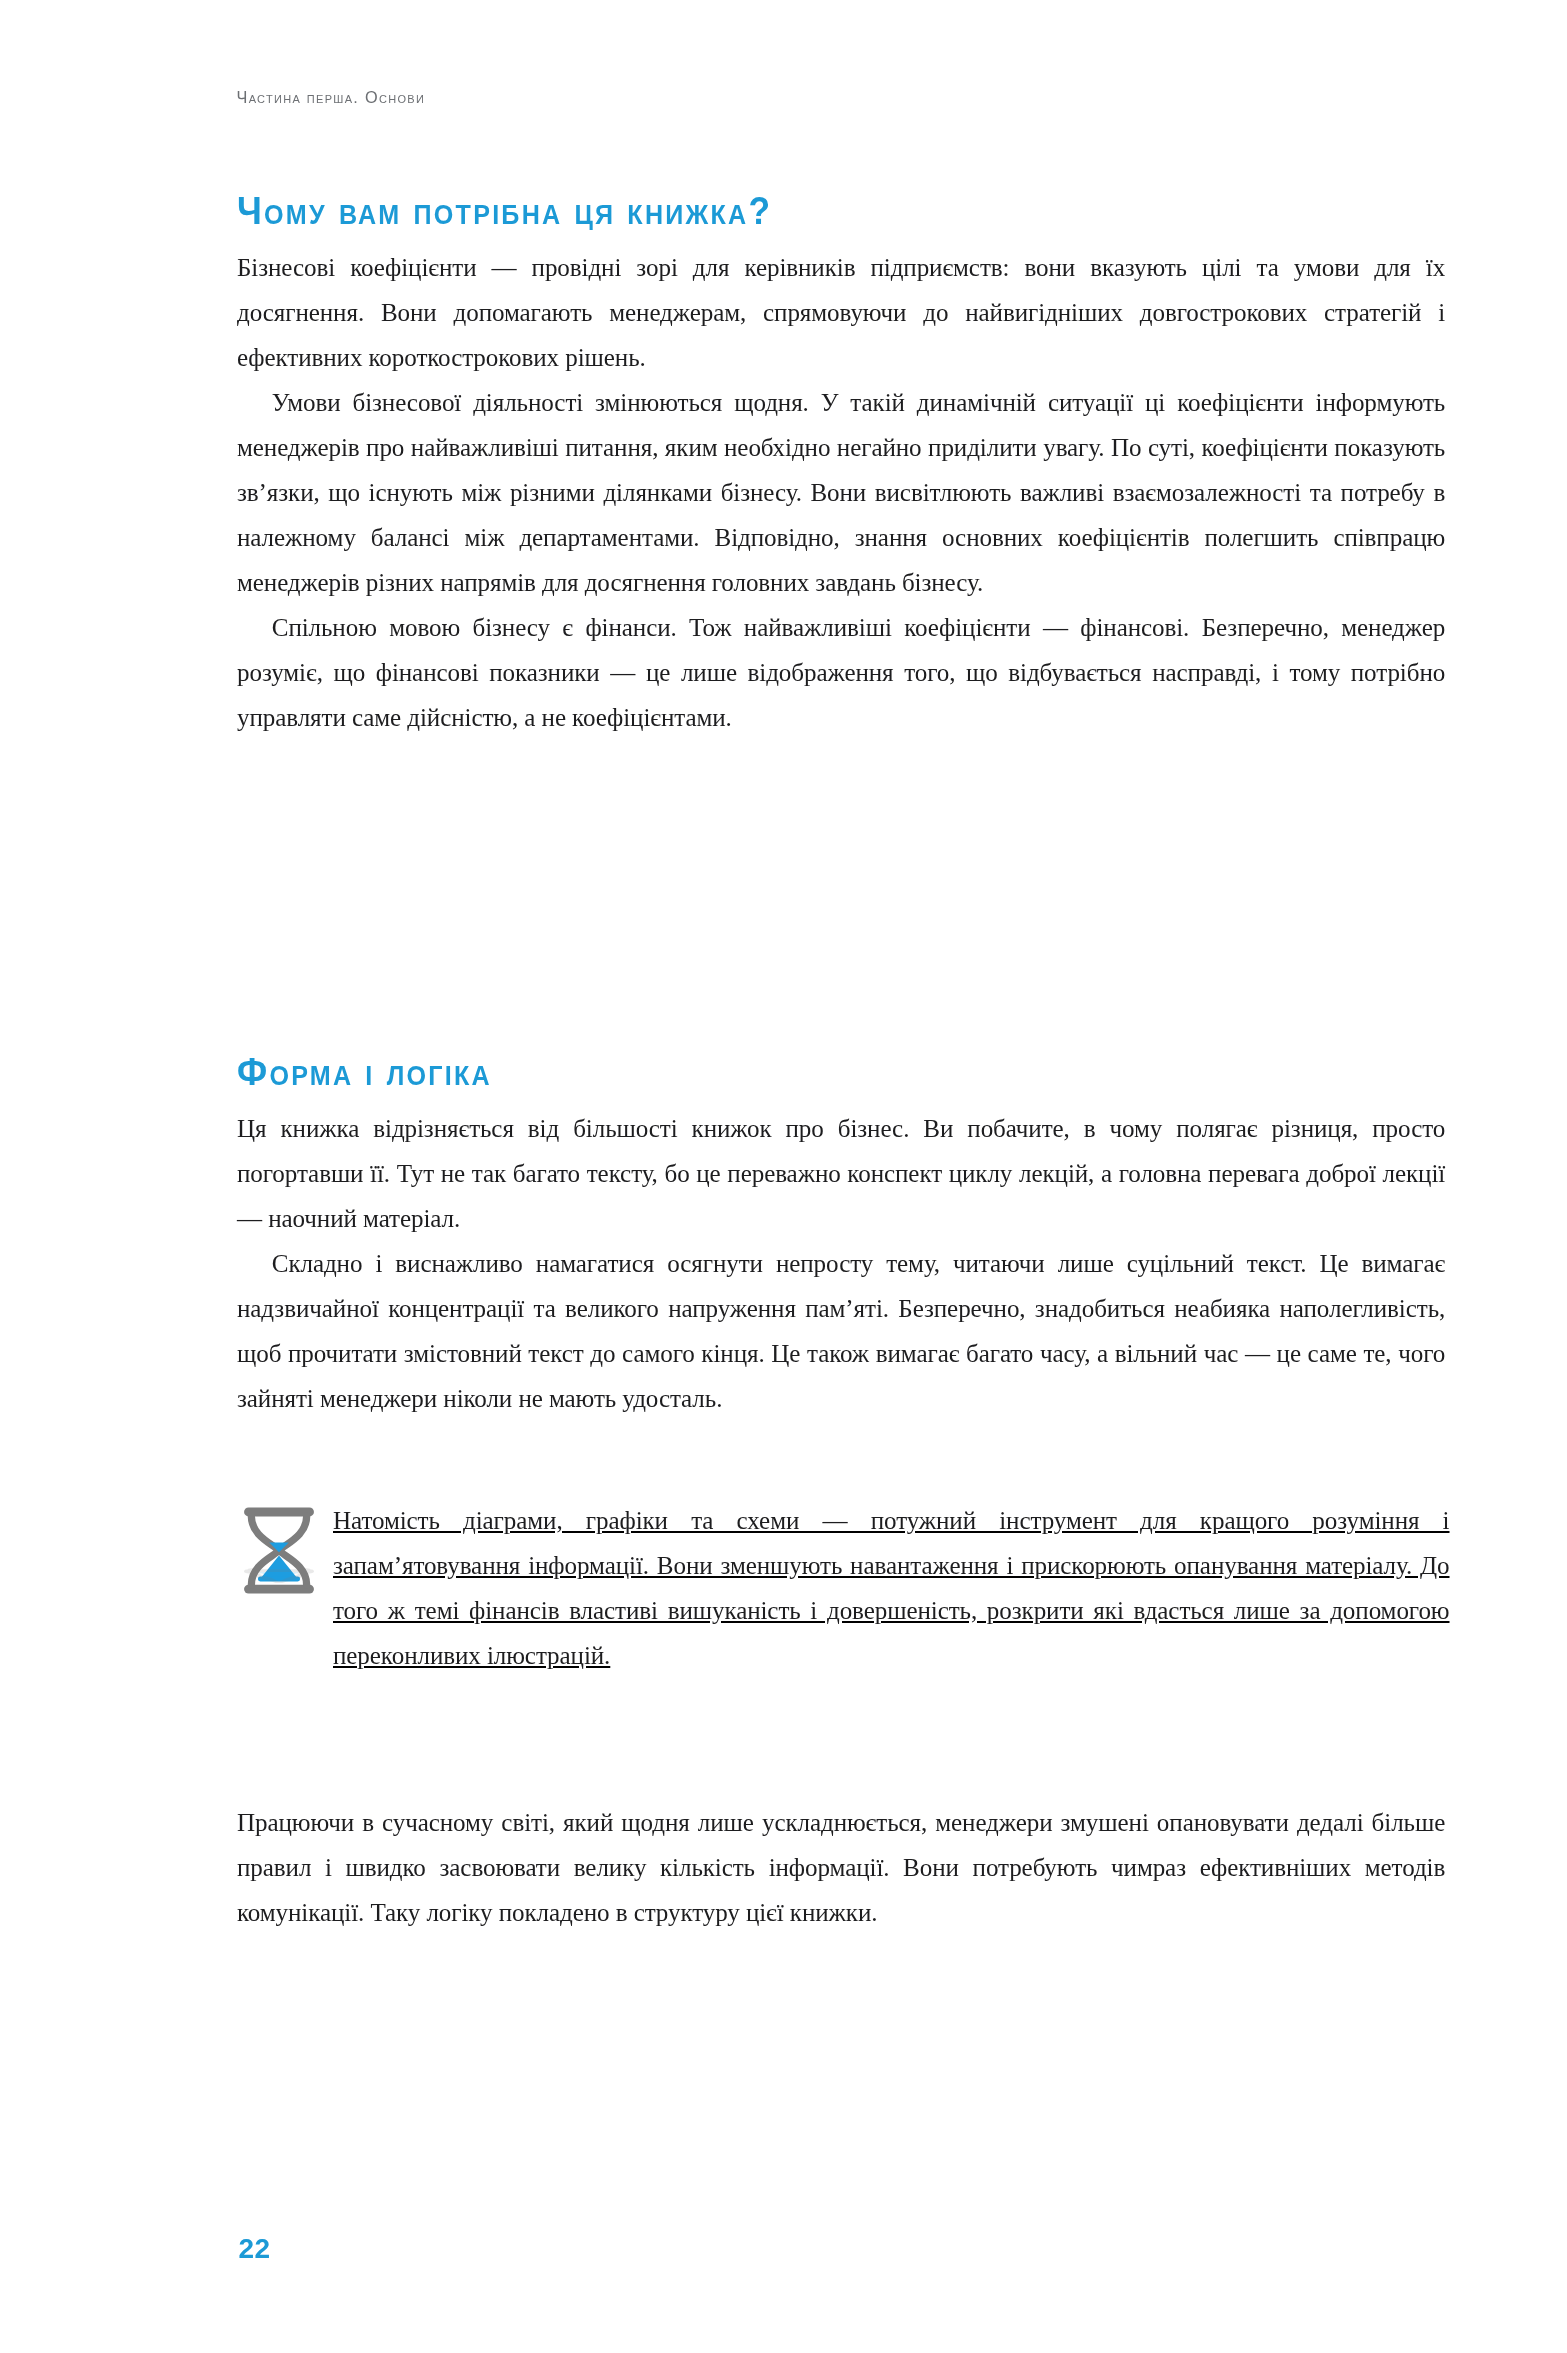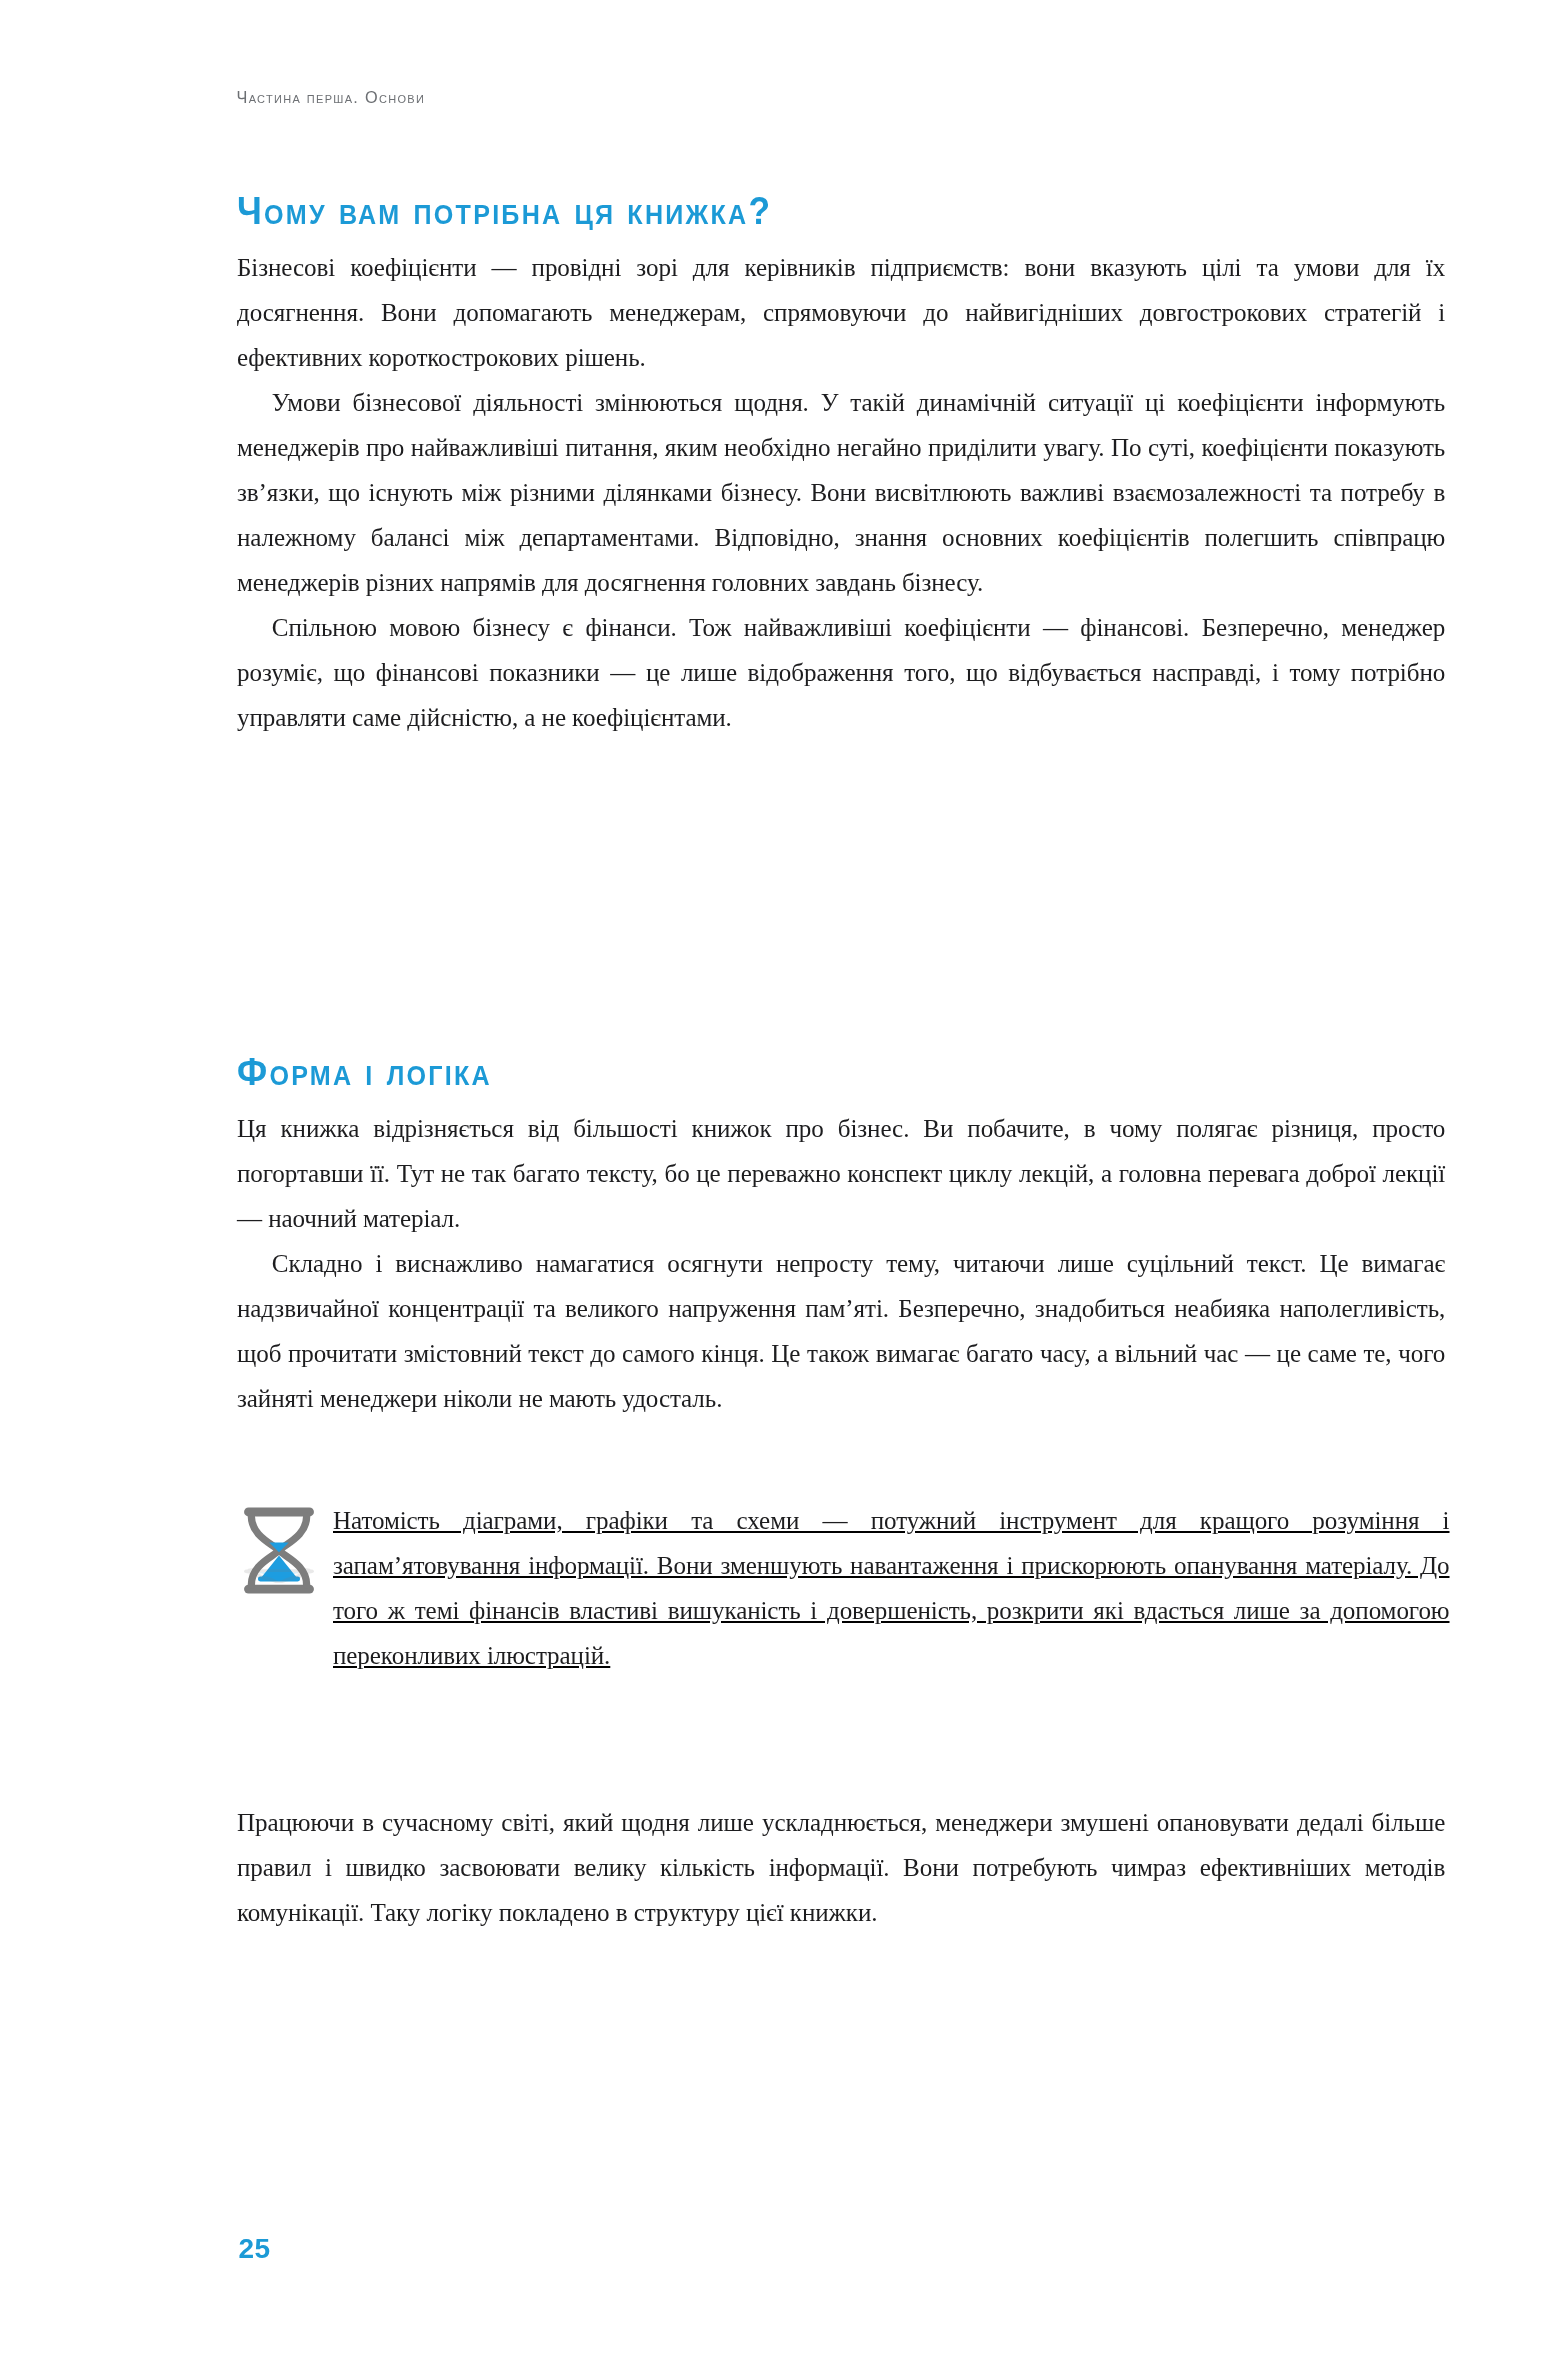--- a/index.html
+++ b/index.html
@@ -198,16 +198,16 @@
       <div class="callout-text">
         <p>Натомість діаграми, графіки та схеми — потужний інструмент для кращого розуміння і запам’ятовування інформації. Вони зменшують навантаження і прискорюють опанування матеріалу. До того ж темі фінансів властиві вишуканість і довершеність, розкрити які вдасться лише за допомогою переконливих ілюстрацій.</p>
       </div>
     </div>
   </div>
 
   <div id="block-4" class="textblock">
     <p>Працюючи в сучасному світі, який щодня лише ускладнюється, менеджери змушені опановувати дедалі більше правил і швидко засвоювати велику кількість інформації. Вони потребують чимраз ефективніших методів комунікації. Таку логіку покладено в структуру цієї книжки.</p>
   </div>
 
-  <div id="folio">25</div>
+  <div id="folio">22</div>
 
 </div>
 
 
 </body></html>

